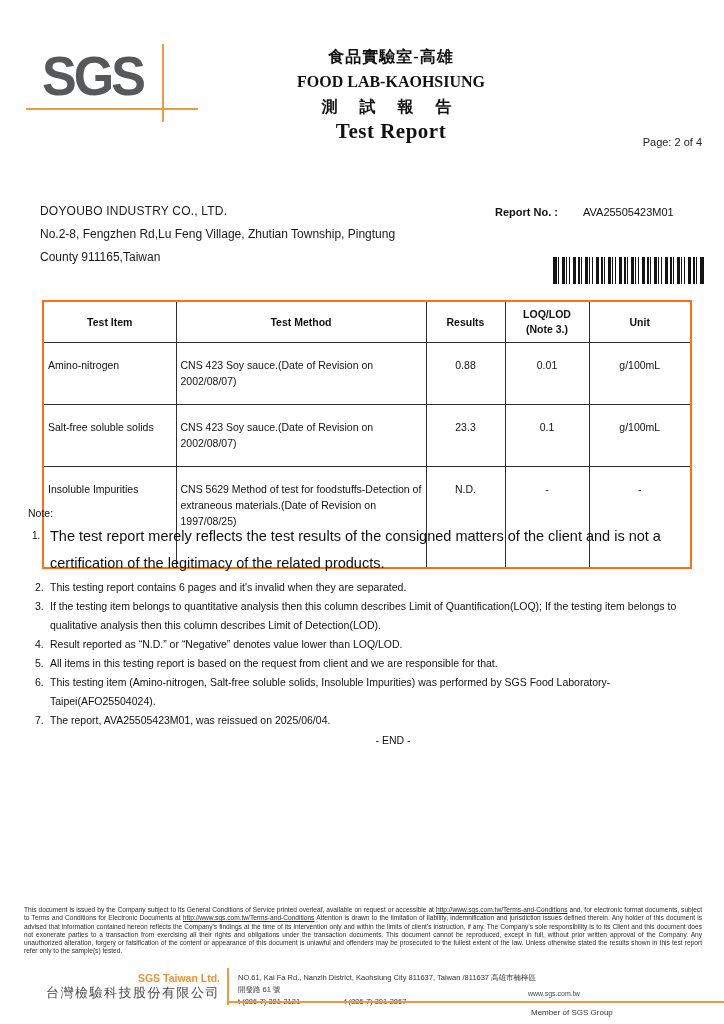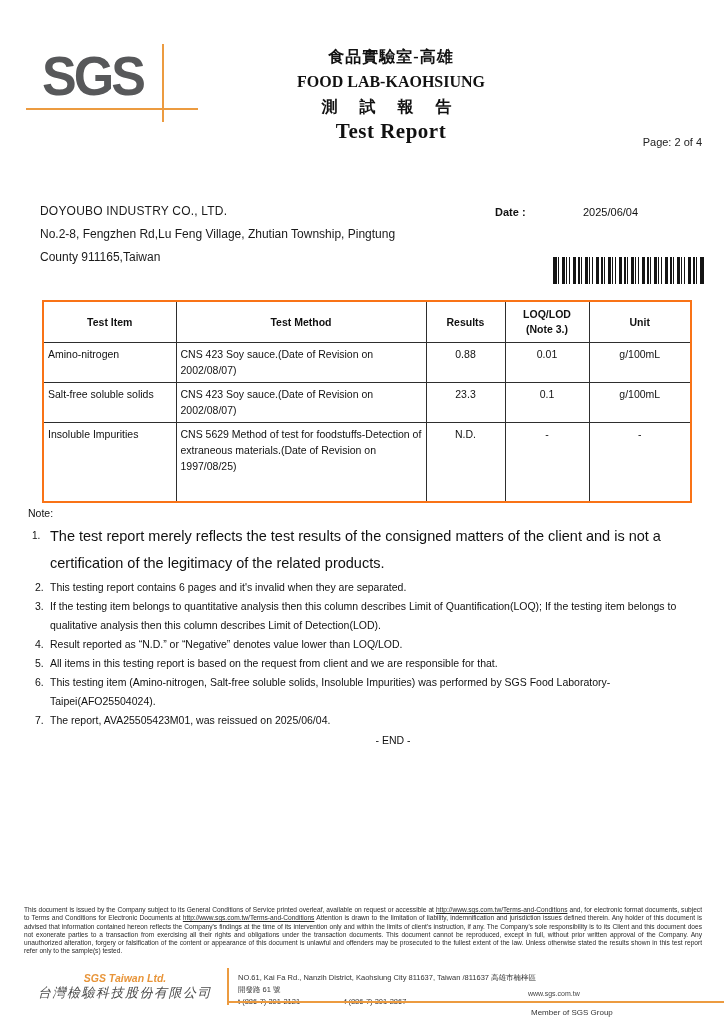--- a/index.html
+++ b/index.html
@@ -58,21 +58,21 @@
 
   
   table.results {
     position:absolute; left:42px; top:300px; width:648px;
     border-collapse:collapse; table-layout:fixed;
     font-size:10.5px; color:#111;
   }
   table.results th, table.results td { border:1.5px solid #2e2e2e; }
   table.results { border:2px solid #f97316; }
   table.results th { font-weight:bold; text-align:center; vertical-align:middle; height:36px; line-height:15px; padding:2px; }
-  table.results td { vertical-align:top; padding:3px 4px; line-height:16px; }
+  table.results td { vertical-align:top; padding:14px 4px; line-height:16px; }
   td.c-item { padding-left:12px; }
   td.c-num { text-align:center; }
   tr.r1 td, tr.r2 td { height:33px; }
   tr.r3 td { height:72px; }
   .col-item { width:133px; } .col-method { width:250px; } .col-res { width:79px; }
   .col-loq { width:84px; } .col-unit { width:102px; }
 
   
   .notes { position:absolute; left:28px; top:505px; width:672px; font-size:10.5px; color:#111; }
   .note-label { font-size:10.5px; line-height:16px; }
@@ -85,21 +85,21 @@
 
   
   .disclaimer {
     position:absolute; left:24px; top:906px; width:678px;
     font-size:6.6px; line-height:8.3px; text-align:justify; color:#2a2a2a;
   }
   .disc-link { text-decoration:underline; }
 
   
   .footer { position:absolute; left:0; top:968px; width:724px; height:56px; }
-  .footer-left { position:absolute; left:30px; top:4px; width:190px; text-align:center;font-style:italic; }
+  .footer-left { position:absolute; left:30px; top:4px; width:190px; text-align:right; }
   .footer-company-en { color:#e8953a; font-weight:bold; font-size:10.5px; line-height:13px; }
   .footer-company-zh { font-family:"Liberation Serif", serif; font-size:13px; letter-spacing:1.5px; color:#4a4a4a; line-height:15px; }
   .footer-vline { position:absolute; left:227px; top:0; width:2px; height:37px; background:#ec9b40; }
   .footer-mid { position:absolute; left:238px; top:4px; width:300px; font-size:7.5px; line-height:12px; color:#333; }
   .footer-phones span { display:inline-block; }
   .footer-fax { margin-left:42px; }
   .footer-hline { position:absolute; left:227px; top:33px; width:497px; height:2px; background:#ec9b40; }
   .footer-web { position:absolute; left:528px; top:22px; font-size:7px; color:#444; }
   .footer-member { position:absolute; left:531px; top:40px; font-size:8px; color:#333; }
 </style>
@@ -124,22 +124,22 @@
   <div class="page-num">Page: 2 of 4</div>
 
   <div class="client-block">
     <div class="client-name">DOYOUBO INDUSTRY CO., LTD.</div>
     <div class="client-addr1">No.2-8, Fengzhen Rd,Lu Feng Village, Zhutian Township, Pingtung</div>
     <div class="client-addr2">County 911165,Taiwan</div>
   </div>
 
   <div class="meta-block">
     <div class="meta-row">
-      <span class="meta-label">Date :</span>
-      <span class="meta-value">2025/06/04</span>
+      <span class="meta-label">Report No. :</span>
+      <span class="meta-value">AVA25505423M01</span>
     </div>
   </div>
 
   <div class="barcode"></div>
 
   <table class="results">
     <colgroup>
       <col class="col-item">
         <col class="col-method">
         <col class="col-res">

